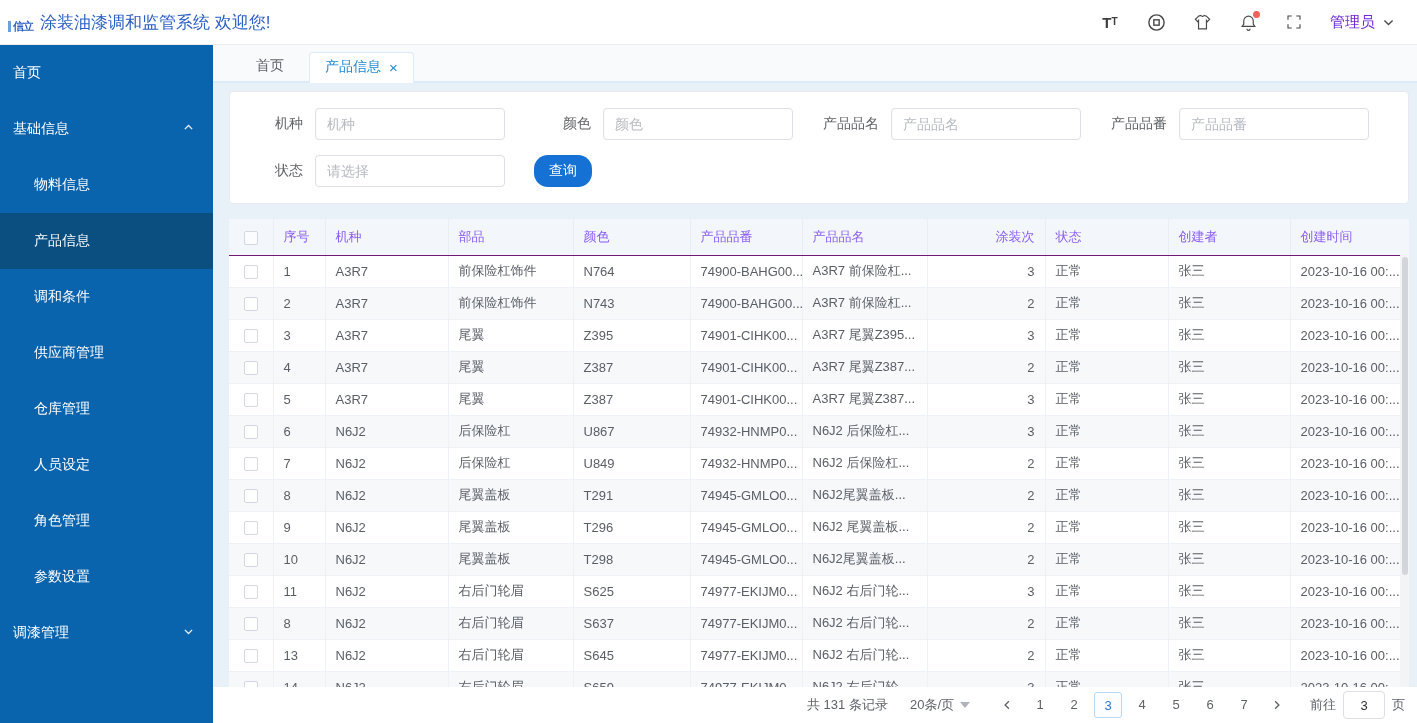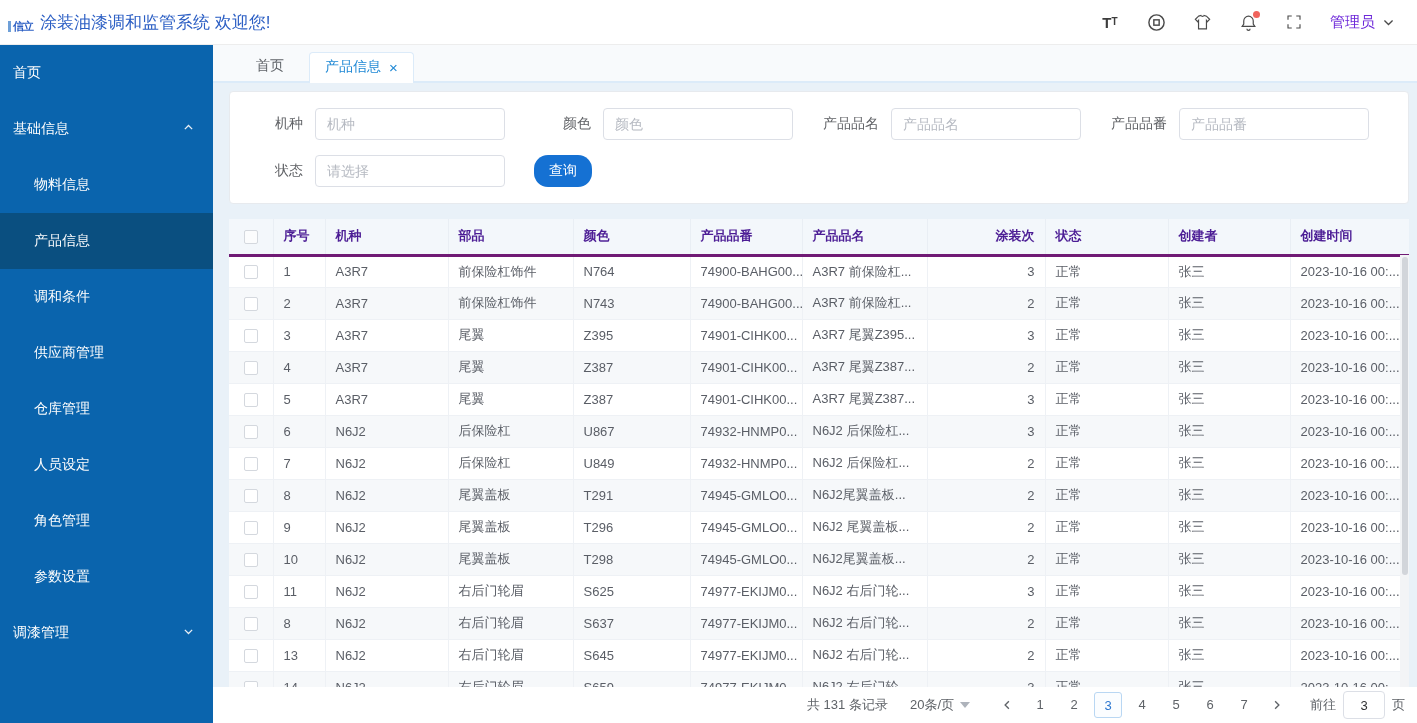--- a/index.html
+++ b/index.html
@@ -52,22 +52,22 @@
   .s-input{width:190px;height:32px;border:1px solid #dcdfe6;border-radius:4px;
     padding:0 11px;font-size:14px;color:#303133;outline:none;
     font-family:"Liberation Sans","DejaVu Sans",sans-serif;background:#fff;}
   .s-input::placeholder{color:#b6bac2;}
   .btn-primary{height:32px;margin-left:16px;padding:0 15px;background:#1571d3;color:#fff;
     font-size:14px;border:none;border-radius:14px;cursor:pointer;
     font-family:"Liberation Sans","DejaVu Sans",sans-serif;}
   
   .table-wrap{margin-top:15px;background:#fff;position:relative;height:486px;overflow:hidden;}
   table{width:100%;border-collapse:collapse;table-layout:fixed;font-size:13px;color:#5a5e66;}
-  th{background:#f3f7fb;height:36px;font-weight:bold;color:#4c1d95;text-align:left;
-    padding:0 10px;border-bottom:3px solid #701a75;border-right:1px solid #e9eef4;}
+  th{background:#f3f7fb;height:36px;font-weight:normal;color:#8b5cf6;text-align:left;
+    padding:0 10px;border-bottom:1px solid #701a75;border-right:1px solid #e9eef4;}
   th:last-child,td:last-child{border-right:none;}
   td{height:32px;padding:0 10px;border-bottom:1px solid #eef1f5;border-right:1px solid #eef1f5;
     white-space:nowrap;overflow:hidden;background:#fff;}
   tr.even td{background:#f6f8fa;}
   .al-right{text-align:right;}
   .cb{display:inline-block;width:14px;height:14px;border:1px solid #d4d8de;border-radius:2px;
     background:#fff;vertical-align:middle;cursor:pointer;}
   th .cb{background:#fbfcfd;}
   .cell-cb{text-align:center;padding:0;}
   .vscroll{position:absolute;top:36px;right:0;bottom:0;width:9px;background:#f3f4f6;}

